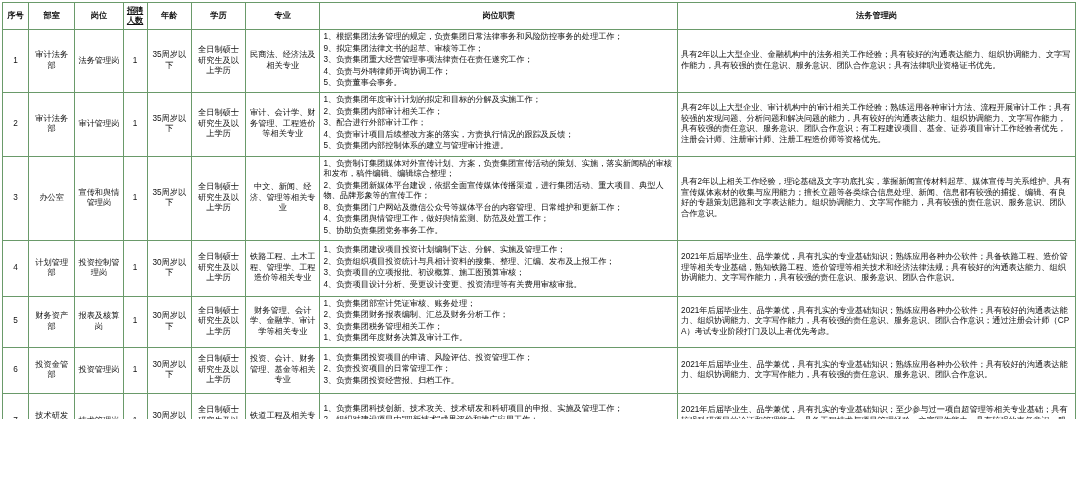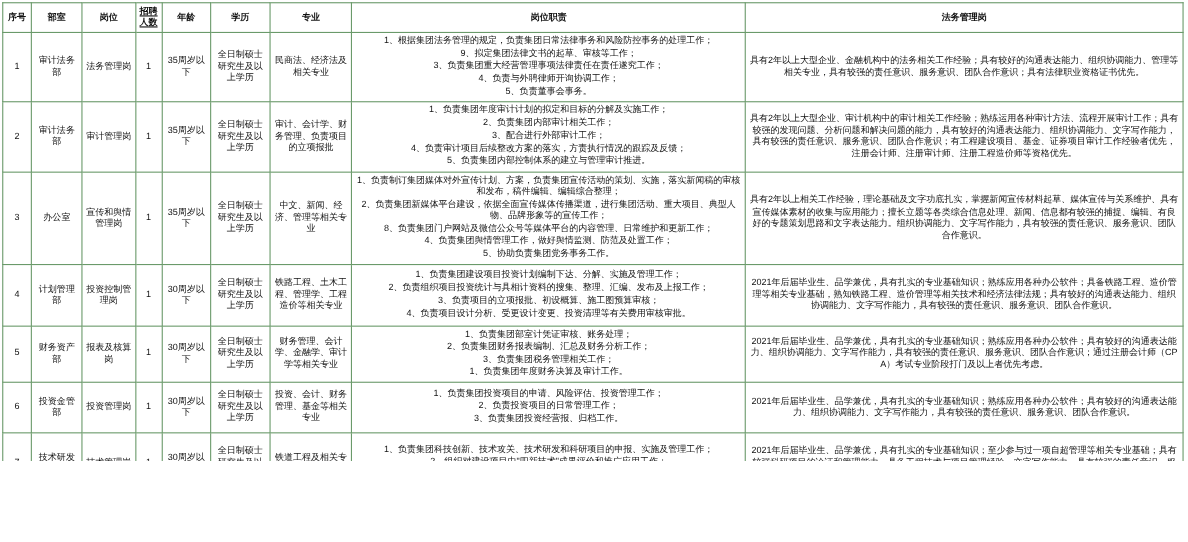--- a/index.html
+++ b/index.html
@@ -37,21 +37,21 @@
     text-align: center;
     font-weight: bold;
     font-size: 9px;
     height: 22px;
     background: #ffffff;
   }
   td.c-center {
     text-align: center;
   }
   td.c-left {
-    text-align: center;
+    text-align: left;
     vertical-align: top;
     padding-top: 3px;
     margin-left: 44px;
   }
   .num-col { width: 26px; }
   .dept-col { width: 46px; }
   .post-col { width: 48px; }
   .hire-col { width: 24px; }
   .age-col { width: 44px; }
   .edu-col { width: 54px; }
@@ -128,31 +128,31 @@
         <td class="c-center">民商法、经济法及相关专业</td>
         <td class="c-left">
           <ul class="duty-list">
             <li>1、根据集团法务管理的规定，负责集团日常法律事务和风险防控事务的处理工作；</li>
             <li>9、拟定集团法律文书的起草、审核等工作；</li>
             <li>3、负责集团重大经营管理事项法律责任在责任遂究工作；</li>
             <li>4、负责与外聘律师开询协调工作；</li>
             <li>5、负责董事会事务。</li>
           </ul>
         </td>
-        <td class="c-left">具有2年以上大型企业、金融机构中的法务相关工作经验；具有较好的沟通表达能力、组织协调能力、管理等相关专业，具有较强的责任意识、服务意识、团队合作意识；具有法律职业资格证书优先。</td>
+        <td class="c-left">具有2年以上大型企业、金融机构中的法务相关工作经验；具有较好的沟通表达能力、组织协调能力、文字写作能力，具有较强的责任意识、服务意识、团队合作意识；具有法律职业资格证书优先。</td>
       </tr>
 
       <tr class="row-h2">
         <td class="c-center">2</td>
         <td class="c-center">审计法务部</td>
         <td class="c-center">审计管理岗</td>
         <td class="c-center">1</td>
         <td class="c-center">35周岁以下</td>
         <td class="c-center">全日制硕士研究生及以上学历</td>
-        <td class="c-center">审计、会计学、财务管理、负责项目的立项报批</td>
+        <td class="c-center">审计、会计学、财务管理、工程造价等相关专业</td>
         <td class="c-left">
           <ul class="duty-list">
             <li>1、负责集团年度审计计划的拟定和目标的分解及实施工作；</li>
             <li>2、负责集团内部审计相关工作；</li>
             <li>3、配合进行外部审计工作；</li>
             <li>4、负责审计项目后续整改方案的落实，方责执行情况的跟踪及反馈；</li>
             <li>5、负责集团内部控制体系的建立与管理审计推进。</li>
           </ul>
         </td>
         <td class="c-left">具有2年以上大型企业、审计机构中的审计相关工作经验；熟练运用各种审计方法、流程开展审计工作；具有较强的发现问题、分析问题和解决问题的能力，具有较好的沟通表达能力、组织协调能力、文字写作能力，具有较强的责任意识、服务意识、团队合作意识；有工程建设项目、基金、证券项目审计工作经验者优先，注册会计师、注册审计师、注册工程造价师等资格优先。</td>

